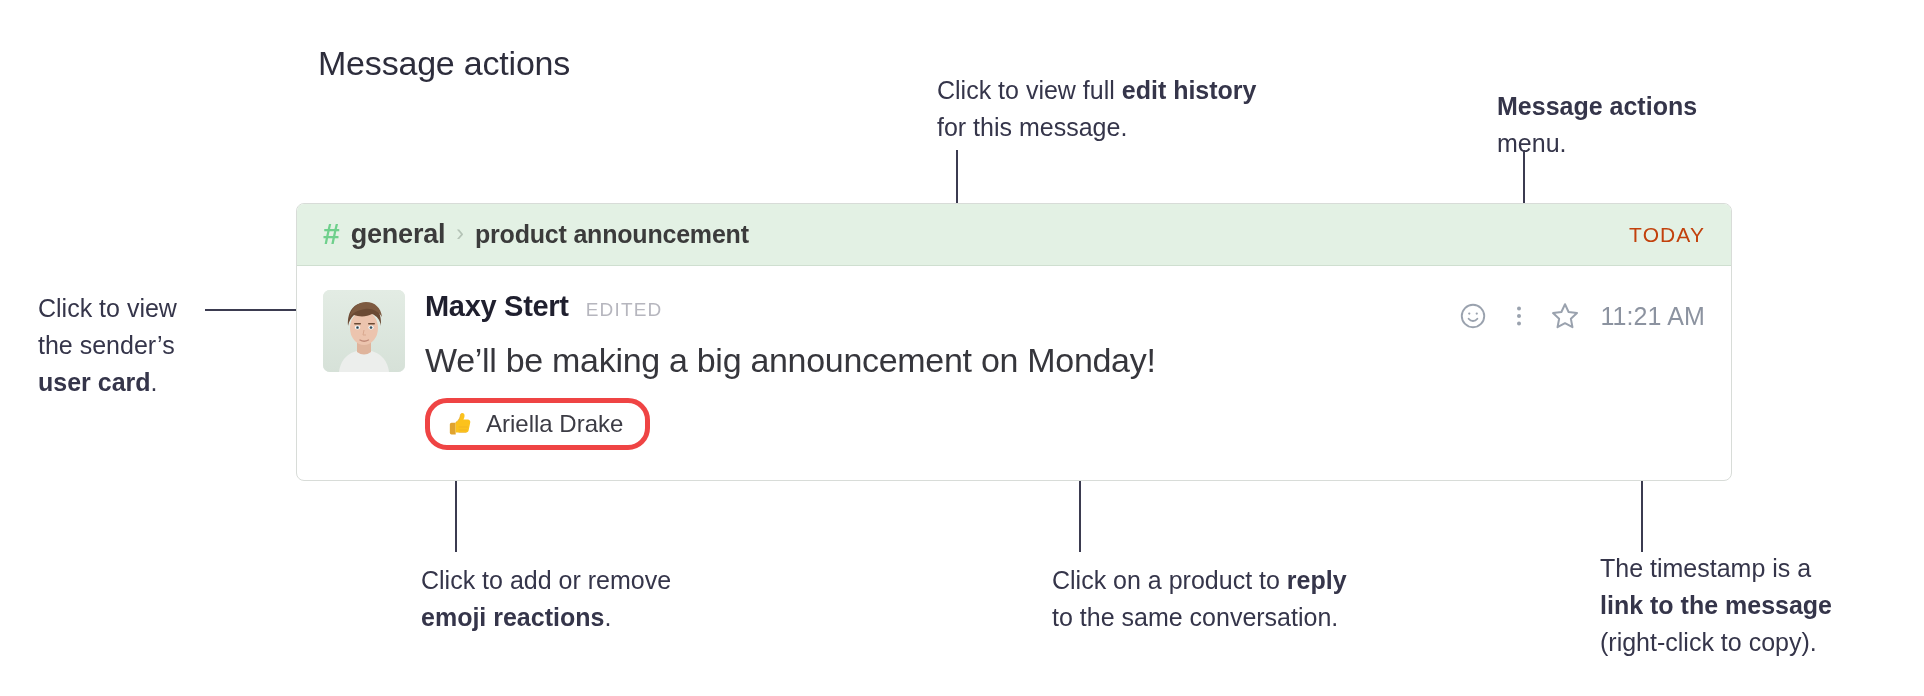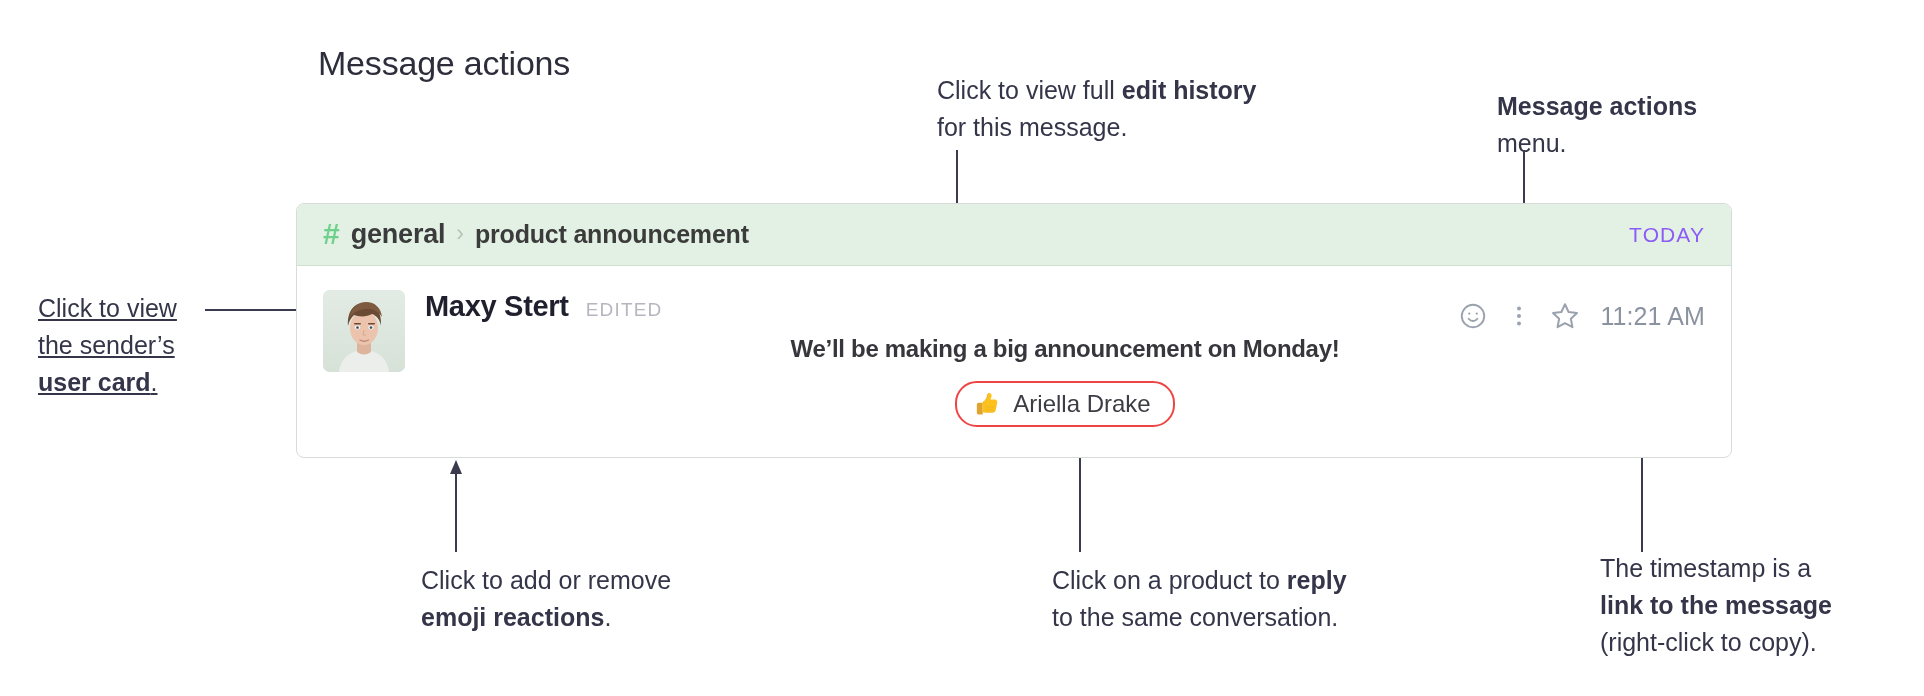--- a/index.html
+++ b/index.html
@@ -33,21 +33,21 @@
     position: absolute;
     font-size: 25px;
     line-height: 37px;
     color: #35354a;
     white-space: nowrap;
   }
   .anno b { font-weight: 700; }
 
   #anno-edit-history { left: 937px; top: 72px; }
   #anno-actions-menu { left: 1497px; top: 88px; }
-  #anno-user-card    { left: 38px;  top: 290px; text-decoration: underline; }
+  #anno-user-card    { left: 38px;  top: 290px; }
   #anno-emoji        { left: 421px; top: 562px; }
   #anno-reply        { left: 1052px; top: 562px; }
   #anno-timestamp    { left: 1600px; top: 550px; }
 
   
   .svg-layer {
     position: absolute;
     inset: 0;
     width: 1924px;
     height: 696px;
@@ -103,21 +103,21 @@
   .topic-name {
     font-size: 25px;
     font-weight: 700;
     color: #3b3b3b;
     letter-spacing: -0.2px;
   }
 
   .today-label {
     margin-left: auto;
     font-size: 21px;
-    color: #8b5cf6;
+    color: #c2410c;
     letter-spacing: 1.1px;
     font-weight: 400;
   }
 
   
   .card-body {
     display: flex;
     padding: 24px 26px 30px 26px;
     position: relative;
   }
@@ -126,53 +126,53 @@
     width: 82px;
     height: 82px;
     border-radius: 7px;
     flex: 0 0 82px;
     overflow: hidden;
     background: #dfe7e0;
     position: relative;
   }
   .avatar svg { display: block; width: 100%; height: 100%; }
 
-  .msg-col { flex: 1; margin-left: 20px; min-width: 0; text-align: center; }
+  .msg-col { flex: 1; margin-left: 20px; min-width: 0; }
 
   .msg-topline { display: flex; align-items: baseline; }
 
   .sender-name {
     font-size: 29px;
     font-weight: 700;
     color: #1f1f2e;
     letter-spacing: -0.3px;
   }
 
   .edited-tag {
     font-size: 19px;
     color: #b6b6be;
     letter-spacing: 1.2px;
     margin-left: 17px;
     font-weight: 400;
   }
 
   .msg-text {
-    font-size: 24px;
+    font-size: 34px;
     color: #36363c;
-    margin-top: 12px;
+    margin-top: 18px;
     letter-spacing: -0.3px;
-    font-weight: 700;
+    font-weight: 400;
   }
 
   .reaction-row { margin-top: 18px; }
 
   .reaction-pill {
     display: inline-flex;
     align-items: center;
-    border: 2px solid #ef4444;
+    border: 5px solid #ef4444;
     border-radius: 22px;
     padding: 6px 22px 6px 14px;
     background: #fff;
   }
   .reaction-emoji { font-size: 28px; line-height: 1; margin-right: 12px; }
   .reaction-emoji svg { display: block; }
   .reaction-label { font-size: 24px; color: #3c3c45; }
 
   
   .action-icons {

